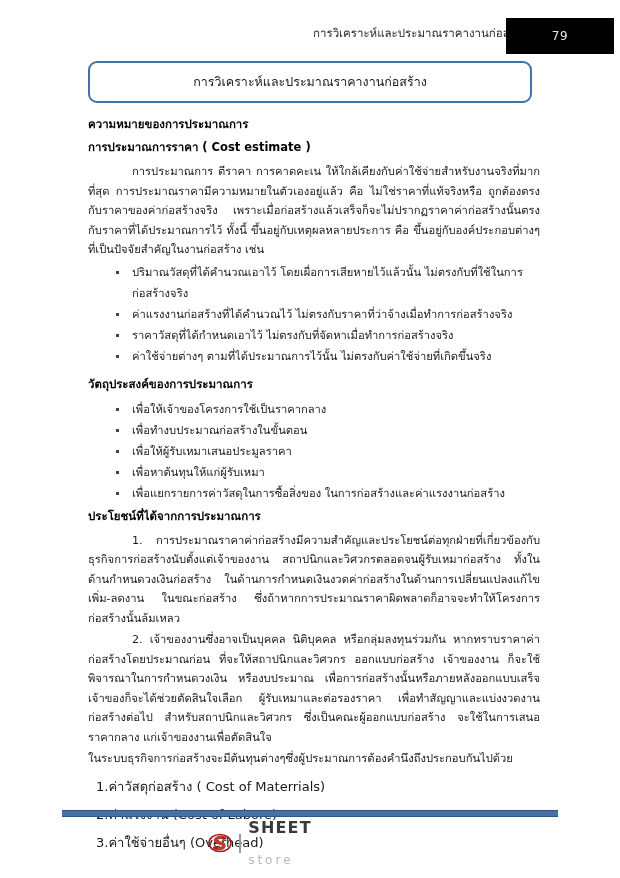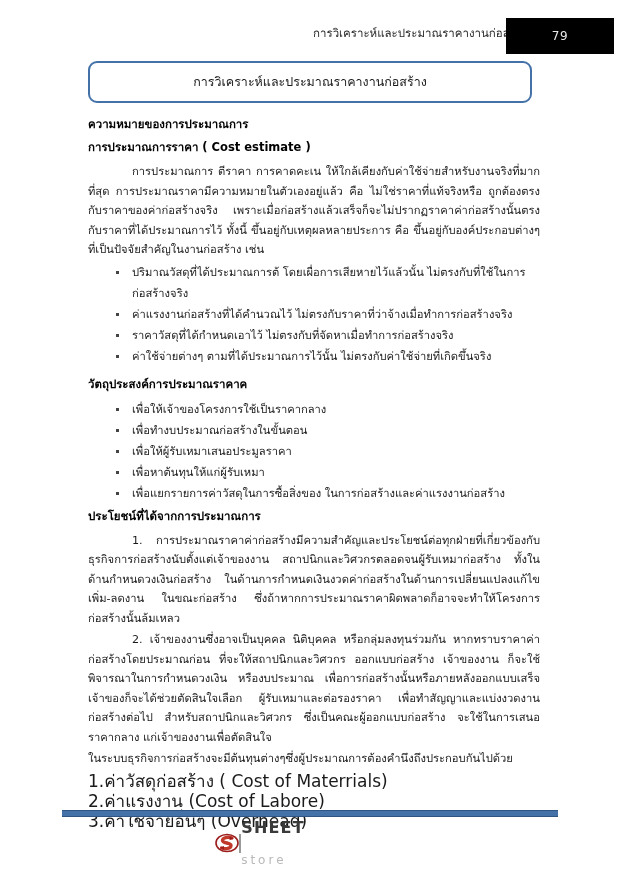--- a/index.html
+++ b/index.html
@@ -112,24 +112,24 @@
     content: "";
     position: absolute;
     left: 28px;
     top: 9px;
     width: 3px;
     height: 3px;
     background: #444444;
   }
 
   .numbered-line {
-    font-size: 17px;
+    font-size: 13px;
     line-height: 20px;
     color: #1a1a1a;
-    margin: 0;
+    margin: 8px;
   }
 
   
   .footer-bar {
     position: absolute;
     left: 62px;
     top: 810px;
     width: 496px;
     height: 7px;
     background: #4472a8;
@@ -137,20 +137,21 @@
     border-bottom: 1px solid #2f5584;
   }
   .footer-logo {
     position: absolute;
     left: 0;
     top: 820px;
     width: 520px;
     display: flex;
     align-items: center;
     justify-content: center;
+    gap: 7px;
   }
   .logo-mark {
     width: 24px;
     height: 24px;
     position: relative;
     display: flex;
     align-items: center;
     justify-content: center;
   }
   .logo-divider {
@@ -190,27 +191,27 @@
 
 <div class="content">
 
   <div class="heading">ความหมายของการประมาณการ</div>
 
   <div class="heading">การประมาณการราคา ( Cost estimate )</div>
 
   <p class="para">การประมาณการ ตีราคา การคาดคะเน ให้ใกล้เคียงกับค่าใช้จ่ายสำหรับงานจริงที่มากที่สุด การประมาณราคามีความหมายในตัวเองอยู่แล้ว คือ ไม่ใช่ราคาที่แท้จริงหรือ ถูกต้องตรงกับราคาของค่าก่อสร้างจริง เพราะเมื่อก่อสร้างแล้วเสร็จก็จะไม่ปรากฏราคาค่าก่อสร้างนั้นตรงกับราคาที่ได้ประมาณการไว้ ทั้งนี้ ขึ้นอยู่กับเหตุผลหลายประการ คือ ขึ้นอยู่กับองค์ประกอบต่างๆที่เป็นปัจจัยสำคัญในงานก่อสร้าง เช่น</p>
 
   <ul class="bullets">
-    <li>ปริมาณวัสดุที่ได้ประมาณการต้ โดยเผื่อการเสียหายไว้แล้วนั้น ไม่ตรงกับที่ใช้ในการก่อสร้างจริง</li>
+    <li>ปริมาณวัสดุที่ได้คำนวณเอาไว้ โดยเผื่อการเสียหายไว้แล้วนั้น ไม่ตรงกับที่ใช้ในการก่อสร้างจริง</li>
     <li>ค่าแรงงานก่อสร้างที่ได้คำนวณไว้ ไม่ตรงกับราคาที่ว่าจ้างเมื่อทำการก่อสร้างจริง</li>
     <li>ราคาวัสดุที่ได้กำหนดเอาไว้ ไม่ตรงกับที่จัดหาเมื่อทำการก่อสร้างจริง</li>
     <li>ค่าใช้จ่ายต่างๆ ตามที่ได้ประมาณการไว้นั้น ไม่ตรงกับค่าใช้จ่ายที่เกิดขึ้นจริง</li>
   </ul>
 
-  <div class="heading spaced">วัตถุประสงค์การประมาณราคาค</div>
+  <div class="heading spaced">วัตถุประสงค์ของการประมาณการ</div>
 
   <ul class="bullets">
     <li>เพื่อให้เจ้าของโครงการใช้เป็นราคากลาง</li>
     <li>เพื่อทำงบประมาณก่อสร้างในขั้นตอน</li>
     <li>เพื่อให้ผู้รับเหมาเสนอประมูลราคา</li>
     <li>เพื่อหาต้นทุนให้แก่ผู้รับเหมา</li>
     <li>เพื่อแยกรายการค่าวัสดุในการซื้อสิ่งของ ในการก่อสร้างและค่าแรงงานก่อสร้าง</li>
   </ul>
 
   <div class="heading">ประโยชน์ที่ได้จากการประมาณการ</div>

